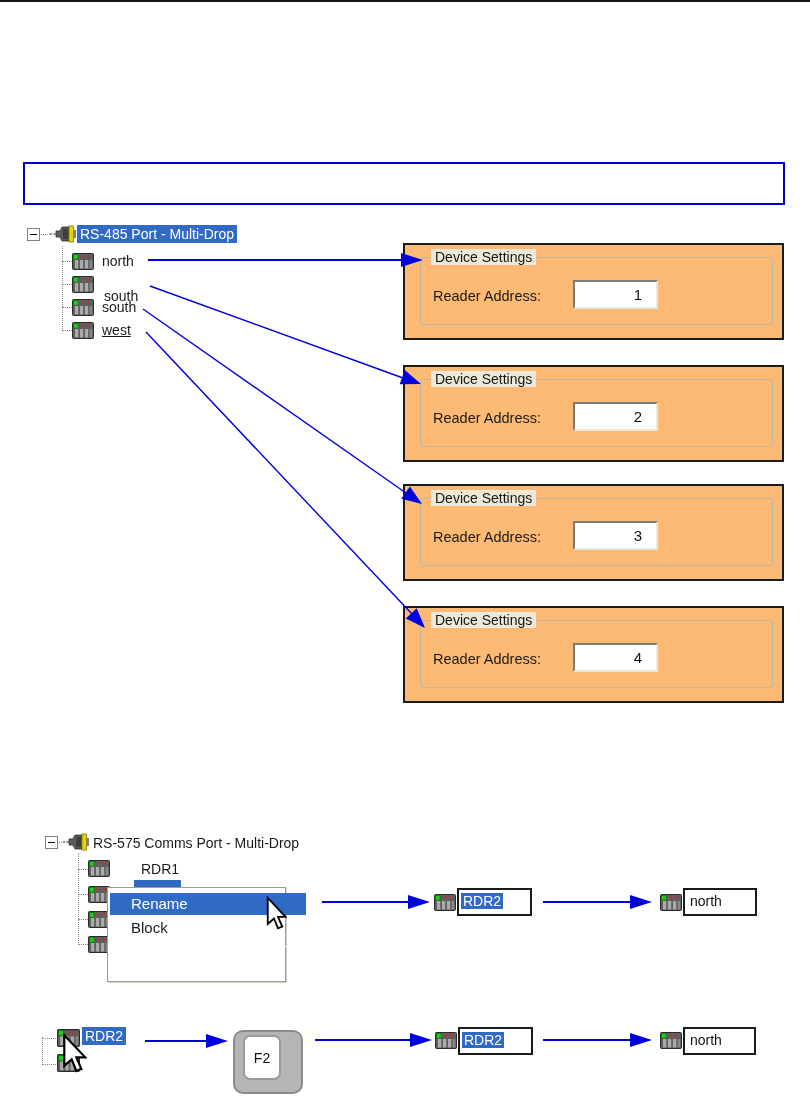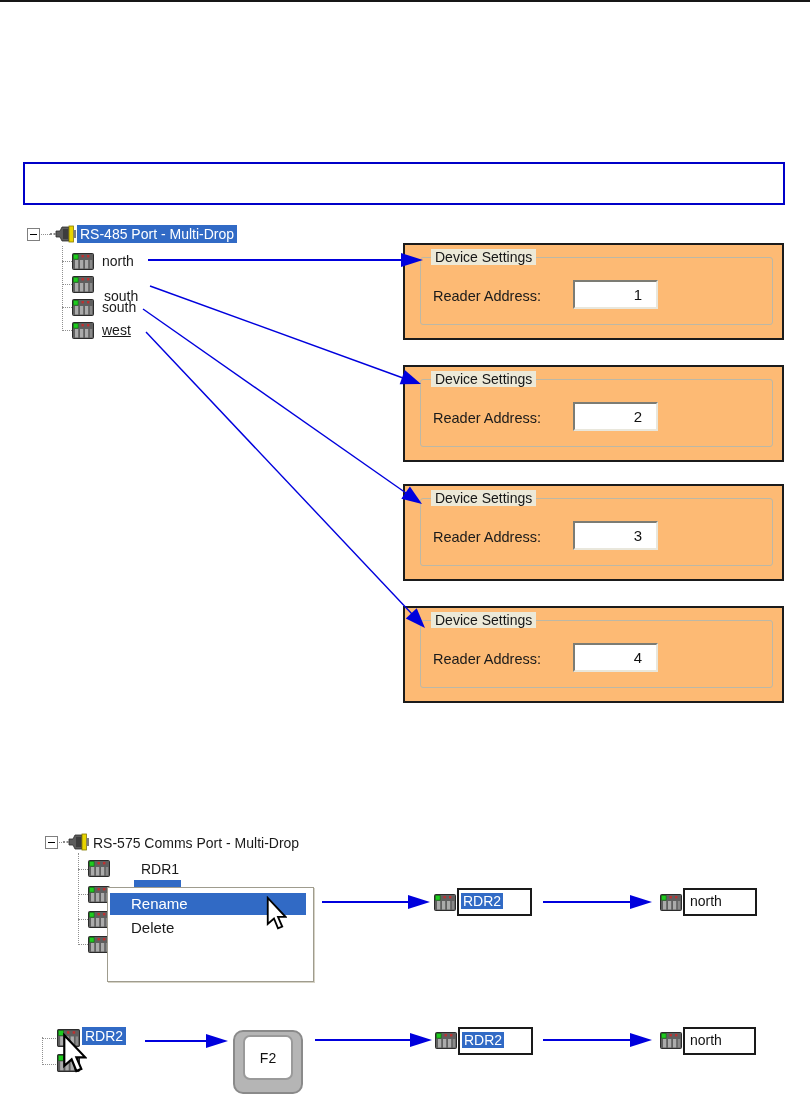--- a/index.html
+++ b/index.html
@@ -22,31 +22,31 @@
   .sel{background:#316AC5;color:#fff;padding:0 3px;}
   
   .panel{left:403px;width:381px;height:97px;background:#fdba74;border:2px solid #1b1b1b;}
   .groupbox{position:absolute;left:15px;top:12px;width:353px;height:68px;border:1px solid #bcb8a6;border-radius:3px;}
   .legend{position:absolute;left:10px;top:-9px;background:#ECE9D8;padding:0 4px;font-size:14px;color:#161616;white-space:nowrap;}
   .fieldlabel{position:absolute;left:12px;top:30px;font-size:14.5px;white-space:nowrap;}
   .addr{position:absolute;left:152px;top:22px;width:85px;height:29px;text-align:right;
         padding-right:14px;font-size:15px;font-family:"Liberation Sans",sans-serif;
         border:2px solid;border-color:#7c7c74 #e9e7dc #e9e7dc #7c7c74;background:#fff;color:#111;}
   
-  .menu{left:107px;top:887px;width:207px;height:95px;background:#fff;border:1px solid #9f9c8e;box-shadow:1px 1px 0 #d6d3c6;}
+  .menu{left:107px;top:887px;width:179px;height:95px;background:#fff;border:1px solid #9f9c8e;box-shadow:1px 1px 0 #d6d3c6;}
   .menu-item{position:absolute;left:2px;width:196px;font-size:15px;line-height:21px;padding-left:21px;white-space:nowrap;}
   .menu-item.hl{background:#316AC5;color:#fff;}
   .menu-sep{position:absolute;left:8px;width:184px;height:1px;background:#a9a598;border-bottom:1px solid #fff;}
   
   .editbox{border:2px solid #1a1a1a;background:#fff;font-size:14px;line-height:23px;padding-left:2px;white-space:nowrap;overflow:hidden;}
   .editbox .seltxt{background:#316AC5;color:#fff;padding:0 2px;}
   .plain{padding-left:5px;color:#111;}
   
   .keycap{left:233px;top:1030px;width:70px;height:64px;background:#b5b5b5;border:2px solid #8a8a8a;border-radius:10px;}
-  .keyface{position:absolute;left:8px;top:3px;width:50px;height:45px;background:#fff;border:2px solid #9a9a9a;border-radius:7px;
+  .keyface{position:absolute;left:8px;top:3px;width:38px;height:45px;background:#fff;border:2px solid #9a9a9a;border-radius:7px;
            display:flex;align-items:center;justify-content:center;font-size:14px;color:#111;}
   .overlay{position:absolute;left:0;top:0;pointer-events:none;}
   svg.icon{position:absolute;}
 </style>
 </head>
 <body>
 
 <svg width="0" height="0" style="position:absolute" aria-hidden="true">
   <defs>
     <g id="reader-ico">
@@ -162,21 +162,21 @@
     <use href="#reader-ico"></use>
   </svg>
 <svg class="icon" style="left:88px;top:936px;" width="22" height="17" viewBox="0 0 22 17">
     <use href="#reader-ico"></use>
   </svg>
 
 <div class="abs" style="left:134px;top:880px;width:47px;height:8px;background:#316AC5;"></div>
 
 <div class="abs menu">
   <div class="menu-item hl" style="top:5px;height:22px;">Rename</div>
-  <div class="menu-item" style="top:29px;height:21px;">Delete</div>
+  <div class="menu-item" style="top:29px;height:21px;">Block</div>
   <div class="menu-sep" style="top:58px;"></div>
 </div>
 <svg class="icon" style="left:265px;top:896px;z-index:5;" width="22" height="35" viewBox="0 0 12 19">
     <use href="#cursor-ico"></use>
   </svg>
 
 <svg class="icon" style="left:434px;top:894px;" width="22" height="17" viewBox="0 0 22 17">
     <use href="#reader-ico"></use>
   </svg>
 <div class="abs editbox" style="left:457px;top:888px;width:75px;height:28px;">

